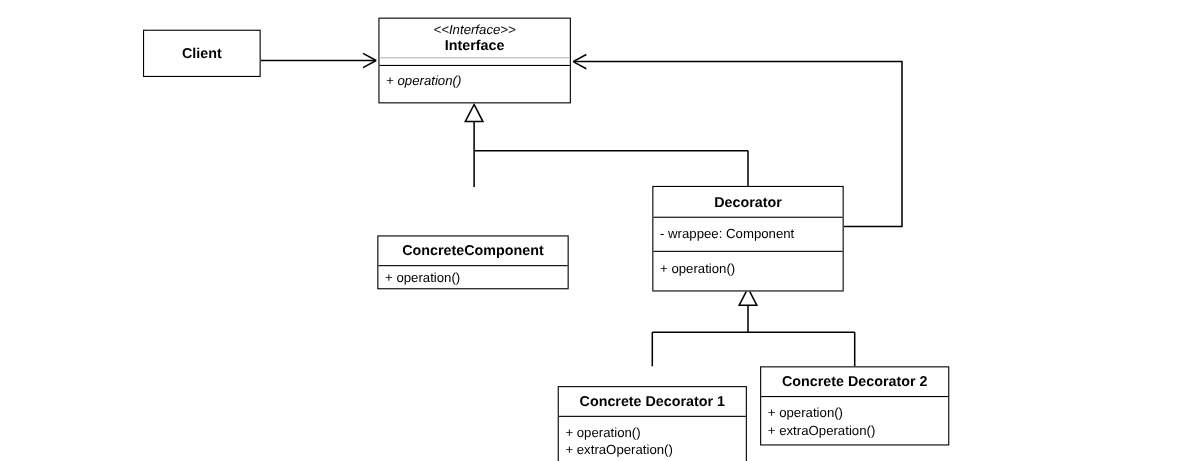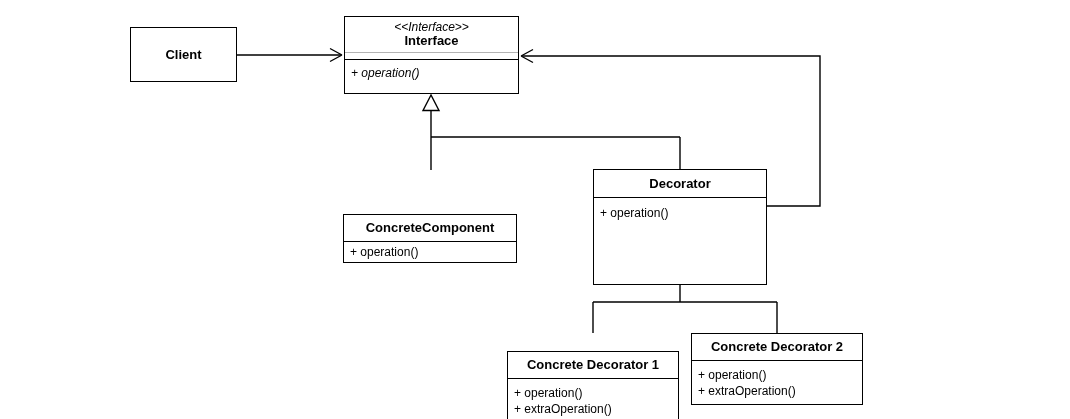--- a/index.html
+++ b/index.html
@@ -67,21 +67,21 @@
 
     <g stroke="#000" stroke-width="1.4" fill="none">
       <path d="M680,278 L680,302"></path>
       <path d="M593,302 L777,302"></path>
       <path d="M593,302 L593,333"></path>
       <path d="M777,302 L777,333"></path>
       <polygon points="680,262 672,277.5 688,277.5" fill="#ffffff"></polygon>
     </g>
   </svg>
 
-  <div class="uml-class" style="left:130px; top:27px; width:107px; height:55px;">
+  <div class="uml-class" style="left:130px; top:27px; width:107px; height:43px;">
     <div class="compartment title-compartment single-title">
       <div class="class-name">Client</div>
     </div>
   </div>
 
   <div class="uml-class" style="left:344px; top:16px; width:175px; height:78px;">
     <div class="compartment title-compartment" style="height:35px;">
       <div class="stereotype">&lt;&lt;Interface&gt;&gt;</div>
       <div class="class-name">Interface</div>
     </div>
@@ -93,23 +93,26 @@
 
   <div class="uml-class" style="left:343px; top:170px; width:174px; height:49px;margin-top:44px;">
     <div class="compartment title-compartment" style="height:26px;">
       <div class="class-name">ConcreteComponent</div>
     </div>
     <div class="compartment methods-compartment hard-top" style="flex:1 1 auto; padding-top:2px;">
       <div class="member">+ operation()</div>
     </div>
   </div>
 
-  <div class="uml-class" style="left:593px; top:169px; width:174px; height:116px;">
+  <div class="uml-class" style="left:593px; top:169px; width:174px; height:96px;">
     <div class="compartment title-compartment" style="height:27px;">
       <div class="class-name">Decorator</div>
+    </div>
+    <div class="compartment attrs-compartment hard-top" style="height:31px; padding-top:6px;">
+      <div class="member">- wrappee: Component</div>
     </div>
     <div class="compartment methods-compartment hard-top" style="flex:1 1 auto; padding-top:7px;">
       <div class="member">+ operation()</div>
     </div>
   </div>
 
   <div class="uml-class" style="left:507px; top:351px; width:172px; height:72px;">
     <div class="compartment title-compartment" style="height:26px;">
       <div class="class-name">Concrete Decorator 1</div>
     </div>

